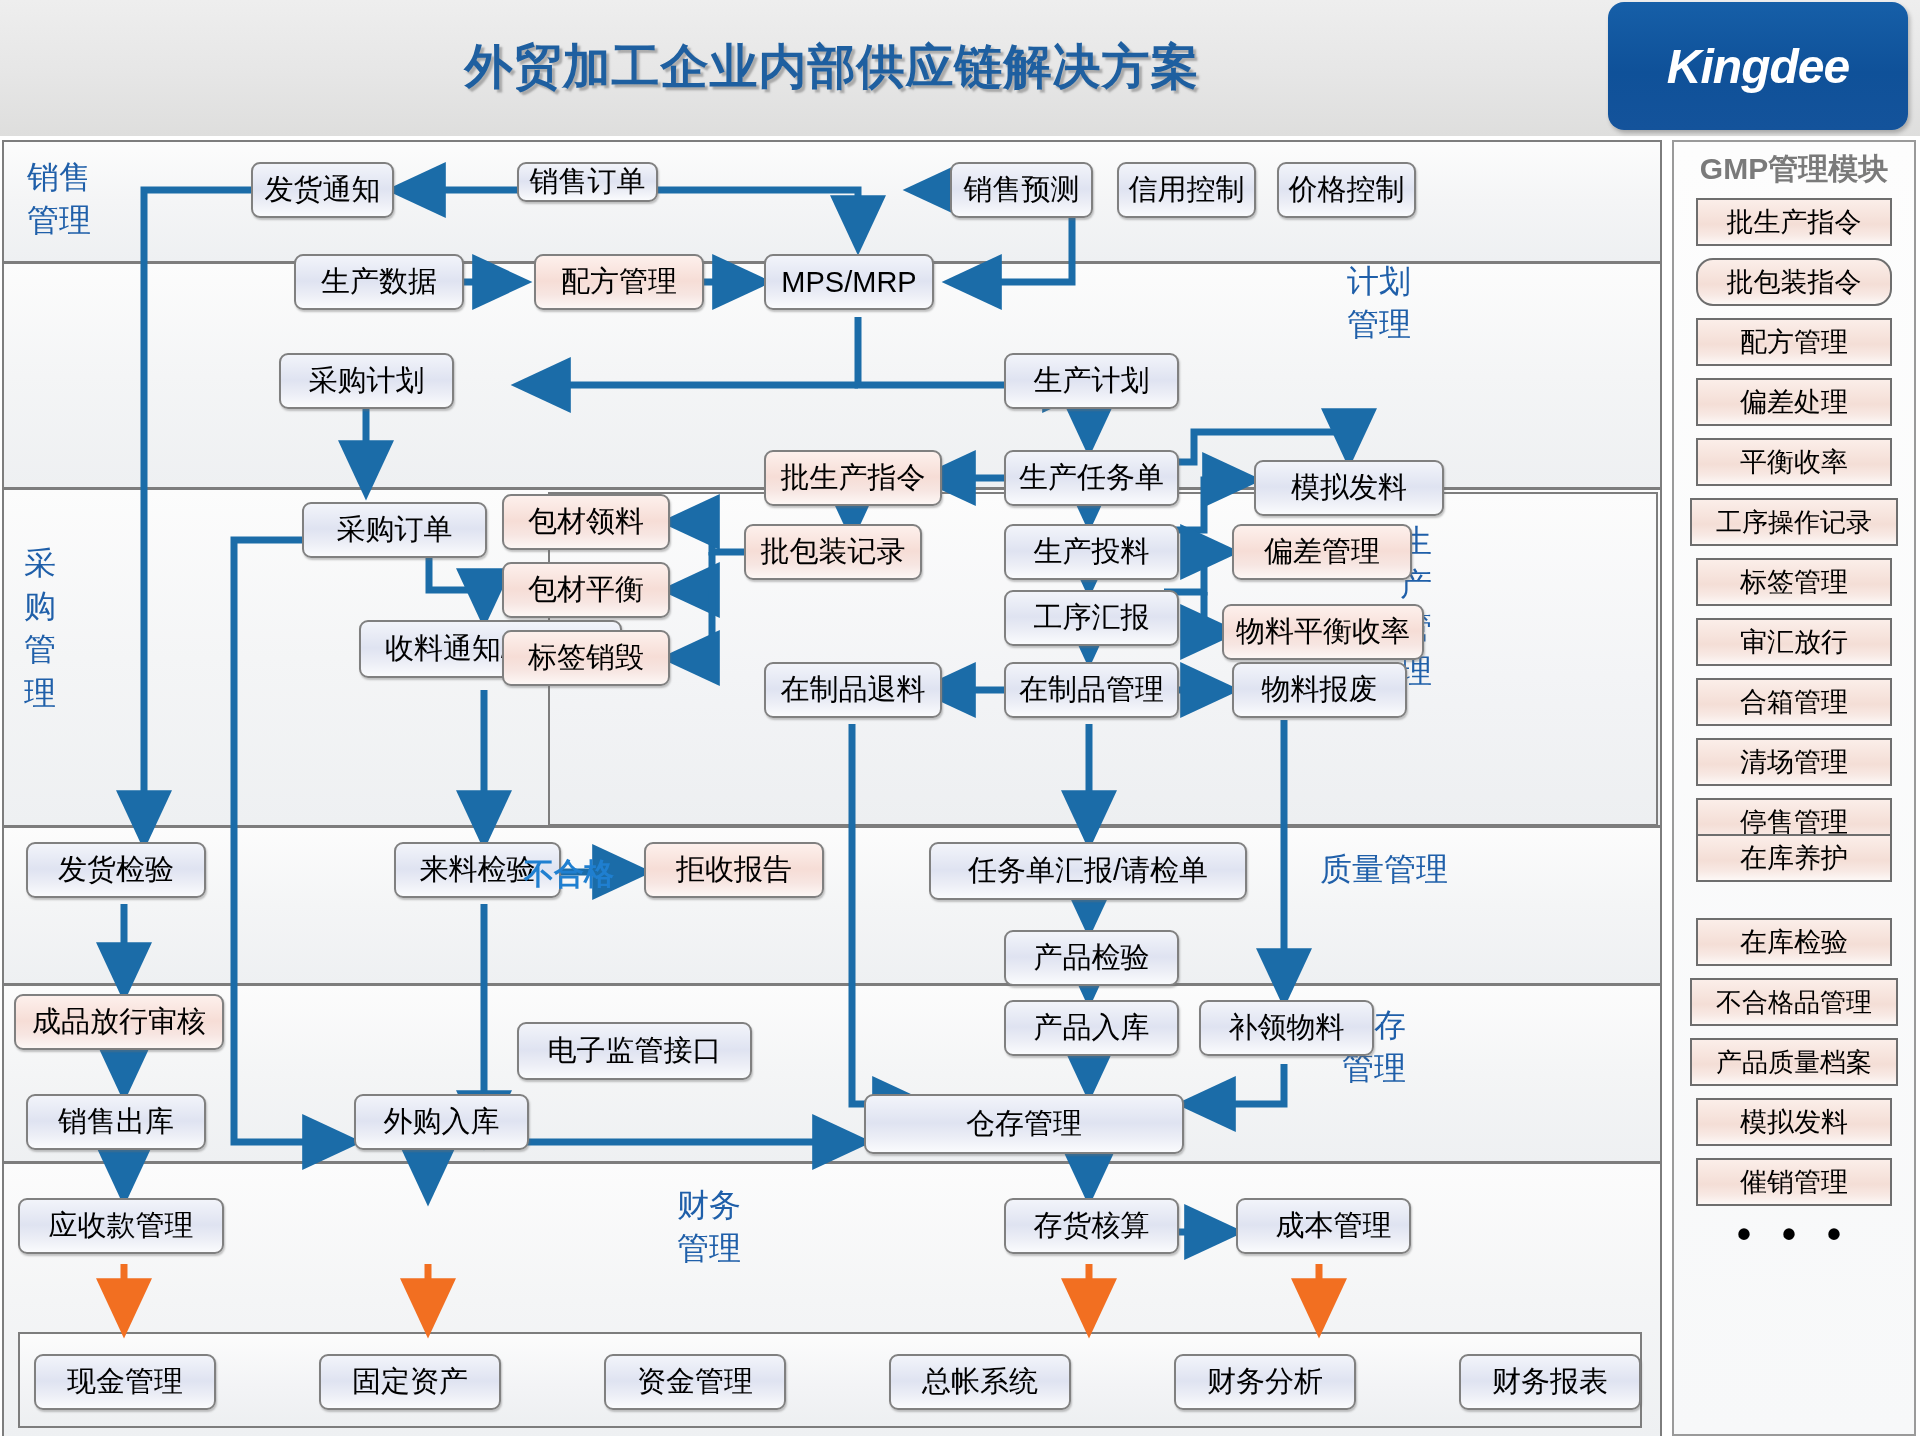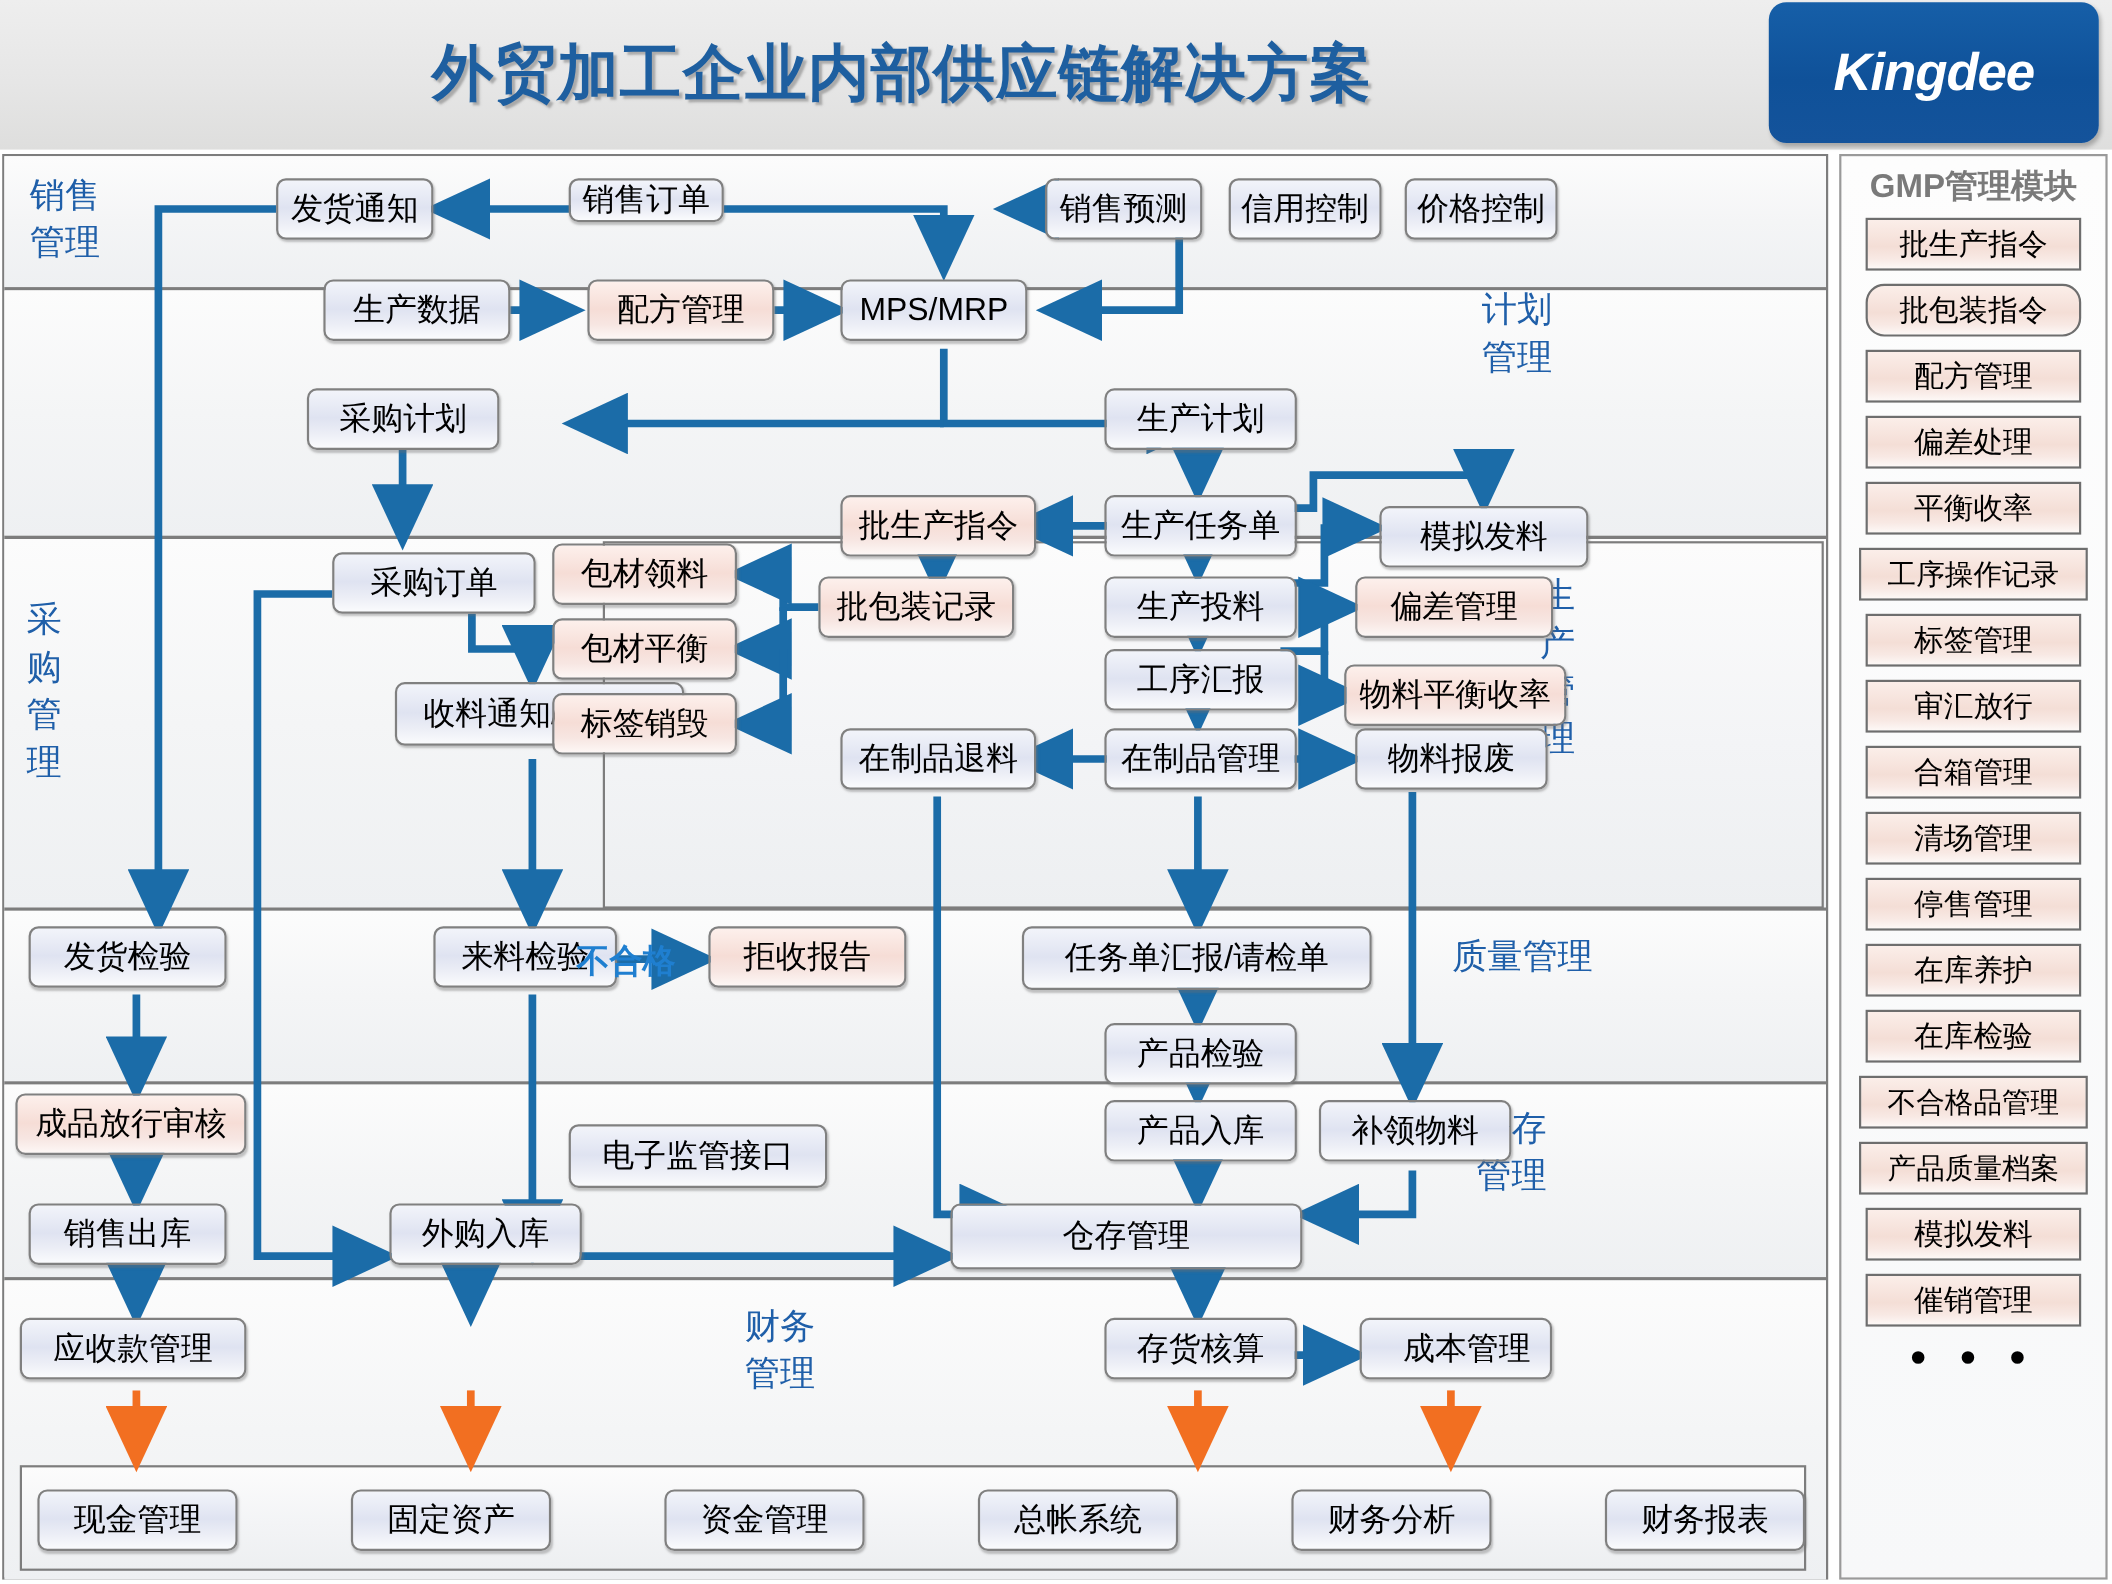--- a/index.html
+++ b/index.html
@@ -10,23 +10,23 @@
     background:#ffffff; overflow:hidden;
   }
   #root { position:relative; width:1920px; height:1440px; }
 
   
   #header {
     position:absolute; left:0; top:0; width:1920px; height:136px;
     background:linear-gradient(to bottom,#eeeeee 0%,#e6e6e6 55%,#dededd 100%);
   }
   #title {
-    position:absolute; left:150px; top:8px; width:1340px; height:118px;
-    display:flex; align-items:center; justify-content:center;
-    font-size:56px; font-weight:bold; color:#1e5fa0; letter-spacing:1px;
+    position:absolute; left:162px; top:8px; width:1340px; height:118px;
+    display:flex; align-items:center; justify-content:center;
+    font-size:48px; font-weight:bold; color:#1e5fa0; letter-spacing:1px;
     text-shadow:3px 3px 2px rgba(120,120,120,.55);
     white-space:nowrap;
   }
   #logo {
     position:absolute; left:1608px; top:2px; width:300px; height:128px;
     background:linear-gradient(to bottom,#165fa8 0%,#0f5199 55%,#14539b 100%);
     border-radius:16px;
     box-shadow:2px 3px 4px rgba(0,0,0,.25);
     display:flex; align-items:center; justify-content:center;
   }
@@ -336,21 +336,21 @@
     <div class="sb-item" style="top:116px;border-radius:17px;">批包装指令</div>
     <div class="sb-item" style="top:176px;">配方管理</div>
     <div class="sb-item" style="top:236px;">偏差处理</div>
     <div class="sb-item" style="top:296px;">平衡收率</div>
     <div class="sb-item wide" style="top:356px;">工序操作记录</div>
     <div class="sb-item" style="top:416px;">标签管理</div>
     <div class="sb-item" style="top:476px;">审汇放行</div>
     <div class="sb-item" style="top:536px;">合箱管理</div>
     <div class="sb-item" style="top:596px;">清场管理</div>
     <div class="sb-item" style="top:656px;">停售管理</div>
-    <div class="sb-item" style="top:716px;">在库养护</div>
+    <div class="sb-item" style="top:692px;">在库养护</div>
     <div class="sb-item" style="top:776px;">在库检验</div>
     <div class="sb-item wide" style="top:836px;">不合格品管理</div>
     <div class="sb-item wide" style="top:896px;">产品质量档案</div>
     <div class="sb-item" style="top:956px;">模拟发料</div>
     <div class="sb-item" style="top:1016px;">催销管理</div>
     <div id="sb-dots" style="top:1072px;">• • •</div>
   </div>
 
 </div>
 

